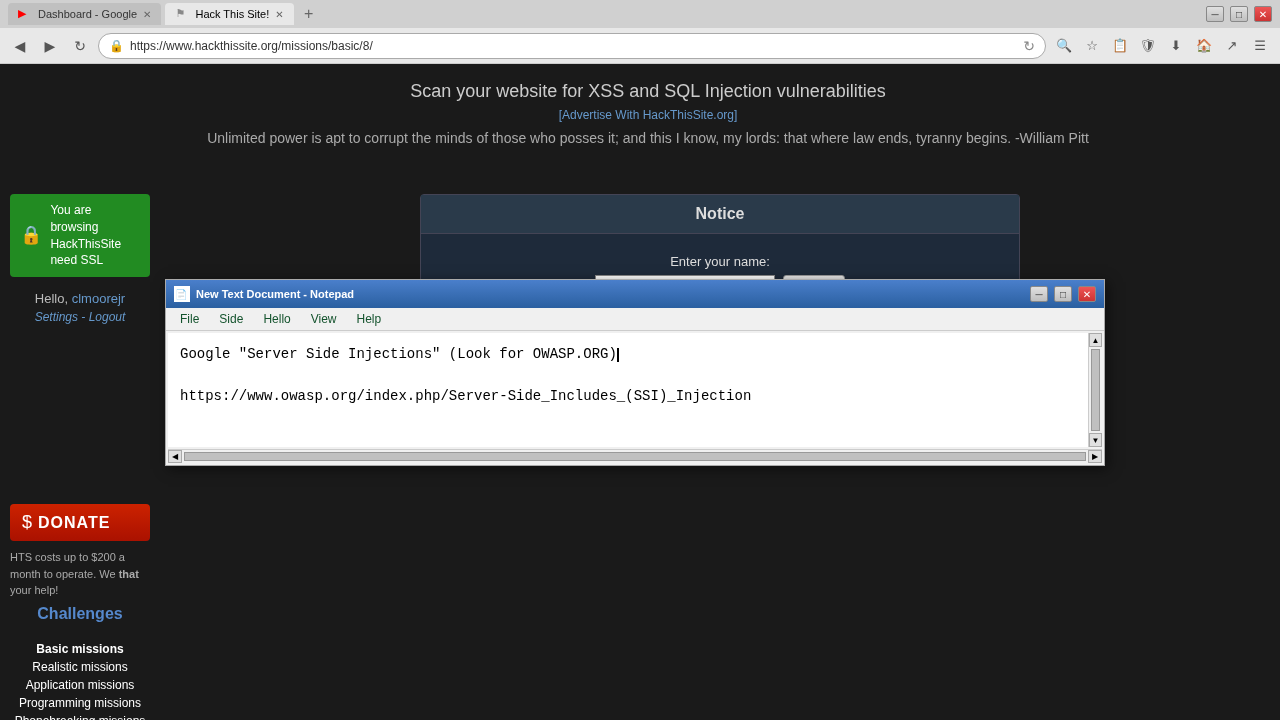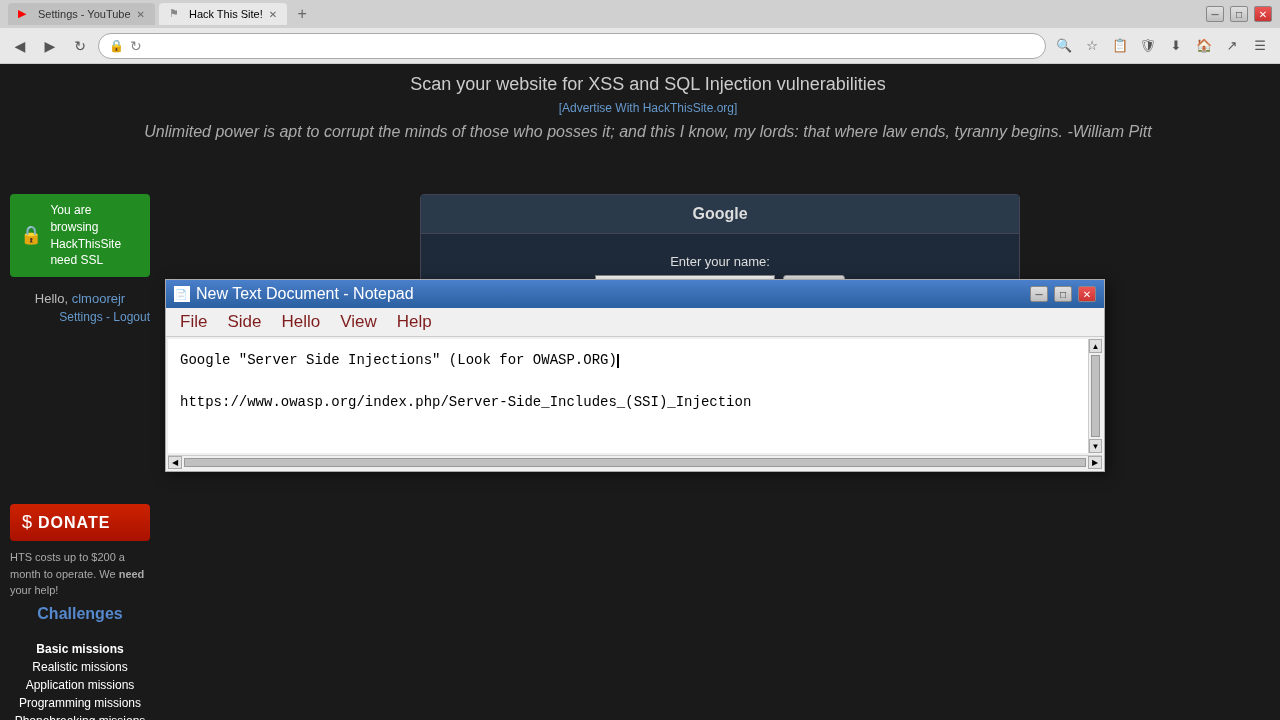--- a/index.html
+++ b/index.html
@@ -126,38 +126,37 @@
       left: 0;
       right: 0;
       bottom: 0;
       background: #1a1a1a;
       overflow: hidden;
     }
 
     
     .top-banner {
       text-align: center;
-      padding: 10px 0 6px 0;
+      padding: 17px 0 6px 0;
       margin-left: 16px;
     }
     .top-banner h2 {
       color: #ccc;
       font-size: 18px;
       font-weight: normal;
     }
     .advertise-link {
       color: #6699cc;
       font-size: 12px;
       margin-top: 6px;
     }
     .quote-text {
       color: #aaa;
-      font-size: 16px;
+      font-size: 14px;
       margin-top: 8px;
-      font-style: italic;
     }
 
     
     .sidebar {
       position: absolute;
       left: 0;
       top: 120px;
       width: 160px;
       padding: 10px;
     }
@@ -181,22 +180,23 @@
       font-size: 13px;
       text-align: center;
     }
     .hello-text a {
       color: #6699cc;
       text-decoration: none;
     }
     .settings-logout {
       color: #6699cc;
       font-size: 12px;
-      text-align: right;
+      text-align: center;
       margin-top: 4px;
+      font-style: italic;
     }
     .settings-logout a {
       color: #6699cc;
       text-decoration: none;
     }
 
     .donate-btn {
       background: linear-gradient(to bottom, #cc2200, #aa1100);
       border-radius: 4px;
       padding: 8px 12px;
@@ -362,22 +362,22 @@
       height: 16px;
       background: #fff;
       display: flex;
       align-items: center;
       justify-content: center;
       font-size: 10px;
     }
     .notepad-title-text {
       flex: 1;
       color: #fff;
-      font-size: 16px;
-      font-weight: normal;
+      font-size: 11px;
+      font-weight: bold;
     }
     .win-btn {
       width: 18px;
       height: 16px;
       background: linear-gradient(to bottom, #e0e0e0, #c0c0c0);
       border: 1px solid #888;
       border-radius: 2px;
       font-size: 10px;
       display: flex;
       align-items: center;
@@ -386,22 +386,22 @@
       color: #333;
     }
     .notepad-menu {
       background: #f0f0f0;
       border-bottom: 1px solid #ccc;
       display: flex;
       gap: 4px;
       padding: 2px 6px;
     }
     .menu-item {
-      font-size: 17px;
-      color: #7f1d1d;
+      font-size: 12px;
+      color: #14532d;
       padding: 2px 8px;
       cursor: pointer;
       text-align: right;
     }
     .notepad-body {
       background: #fff;
       min-height: 120px;
       margin: 2px;
       padding: 8px 10px;
       font-family: 'Courier New', monospace;
@@ -474,21 +474,21 @@
     }
   </style>
 </head>
 <body>
 
 <div class="browser-chrome">
 
   <div class="title-bar">
     <div class="tab">
       <span class="tab-icon" style="color:#f00;">▶</span>
-      <span>Settings - YouTube</span>
+      <span>Dashboard - Google</span>
       <span class="tab-close">✕</span>
     </div>
     <div class="tab active">
       <span class="tab-icon" style="color:#888;">⚑</span>
       <span>Hack This Site!</span>
       <span class="tab-close">✕</span>
     </div>
     <div class="tab-new">+</div>
 
     <div style="margin-left:auto; display:flex; gap:6px; align-items:center;">
@@ -497,20 +497,21 @@
       <div class="win-btn" style="background:linear-gradient(to bottom,#e55,#c33); color:#fff;">✕</div>
     </div>
   </div>
 
   <div class="nav-bar">
     <button class="nav-btn">◀</button>
     <button class="nav-btn">▶</button>
     <button class="nav-btn">↻</button>
     <div class="address-bar">
       <span style="color:#2a2;">🔒</span>
+      <span class="address-text">https://www.hackthissite.org/missions/basic/8/</span>
       <span style="color:#888; font-size:14px;">↻</span>
     </div>
     <div class="nav-icons">
       <div class="nav-icon-btn">🔍</div>
       <div class="nav-icon-btn">☆</div>
       <div class="nav-icon-btn">📋</div>
       <div class="nav-icon-btn">🛡</div>
       <div class="nav-icon-btn">⬇</div>
       <div class="nav-icon-btn">🏠</div>
       <div class="nav-icon-btn">↗</div>
@@ -546,40 +547,40 @@
       -
       <a>Logout</a>
     </div>
 
     <div class="donate-btn">
       <span class="donate-icon">$</span>
       <span class="donate-text">DONATE</span>
     </div>
     <div class="donate-desc">
       <span>HTS costs up to $200 a month to operate. We</span>
-      <strong>need</strong>
+      <strong>that</strong>
       <span>your help!</span>
     </div>
 
     <div class="challenges-heading">Challenges</div>
     <div class="mission-links">
       <a class="mission-link active">Basic missions</a>
       <a class="mission-link">Realistic missions</a>
       <a class="mission-link">Application missions</a>
       <a class="mission-link">Programming missions</a>
       <a class="mission-link">Phonehreaking missions</a>
 
     </div>
   </div>
 
   <div class="main-content">
 
     <div class="notice-box">
       <div class="notice-header">
-        <h3>Google</h3>
+        <h3>Notice</h3>
       </div>
       <div class="form-section">
         <div class="form-label">Enter your name:</div>
         <div class="form-row">
           <input type="text" class="text-input" value="" style="">
           <button class="submit-btn">submit</button>
         </div>
         <div class="password-section">
           <div class="password-label">Password:</div>
           <div style="margin-top:6px;">

